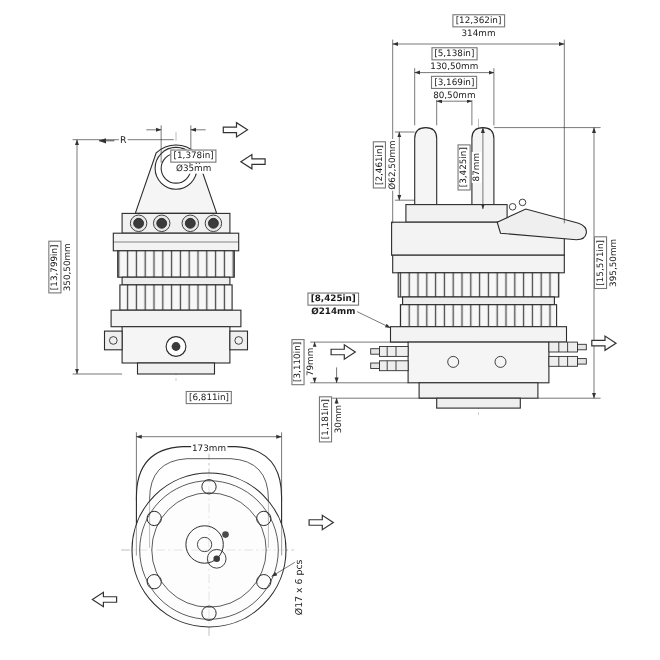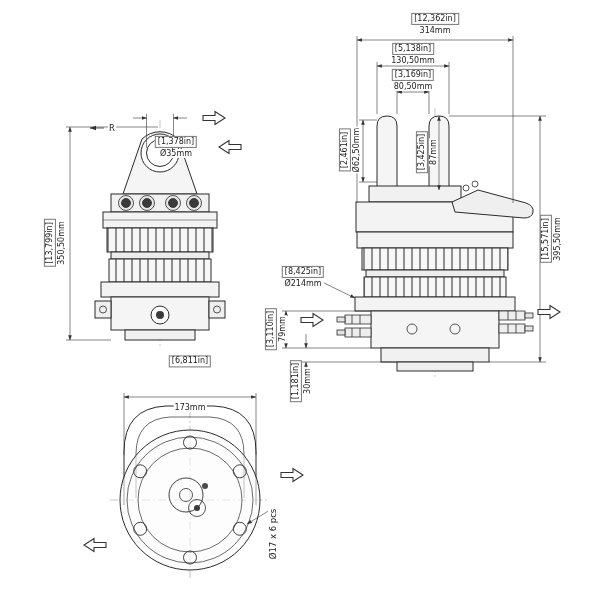--- a/index.html
+++ b/index.html
@@ -261,21 +261,21 @@
   <div class="dim rot" style="left:350px; top:150px;">
     <span class="in">[2,461in]</span>
     <span class="mm">Ø62,50mm</span>
   </div>
 
   <div class="dim rot" style="left:551px; top:239px;">
     <span class="in">[15,571in]</span>
     <span class="mm">395,50mm</span>
   </div>
 
-  <div class="dim" style="left:303px; top:277px;">
+  <div class="dim" style="left:303px; top:277px;font-weight:bold;">
     <span class="in">[8,425in]</span>
     <span class="mm">Ø214mm</span>
   </div>
 
   <div class="dim rot" style="left:276px; top:329px;">
     <span class="in">[3,110in]</span>
     <span class="mm">79mm</span>
   </div>
 
   <div class="dim rot" style="left:301px; top:381px;">

